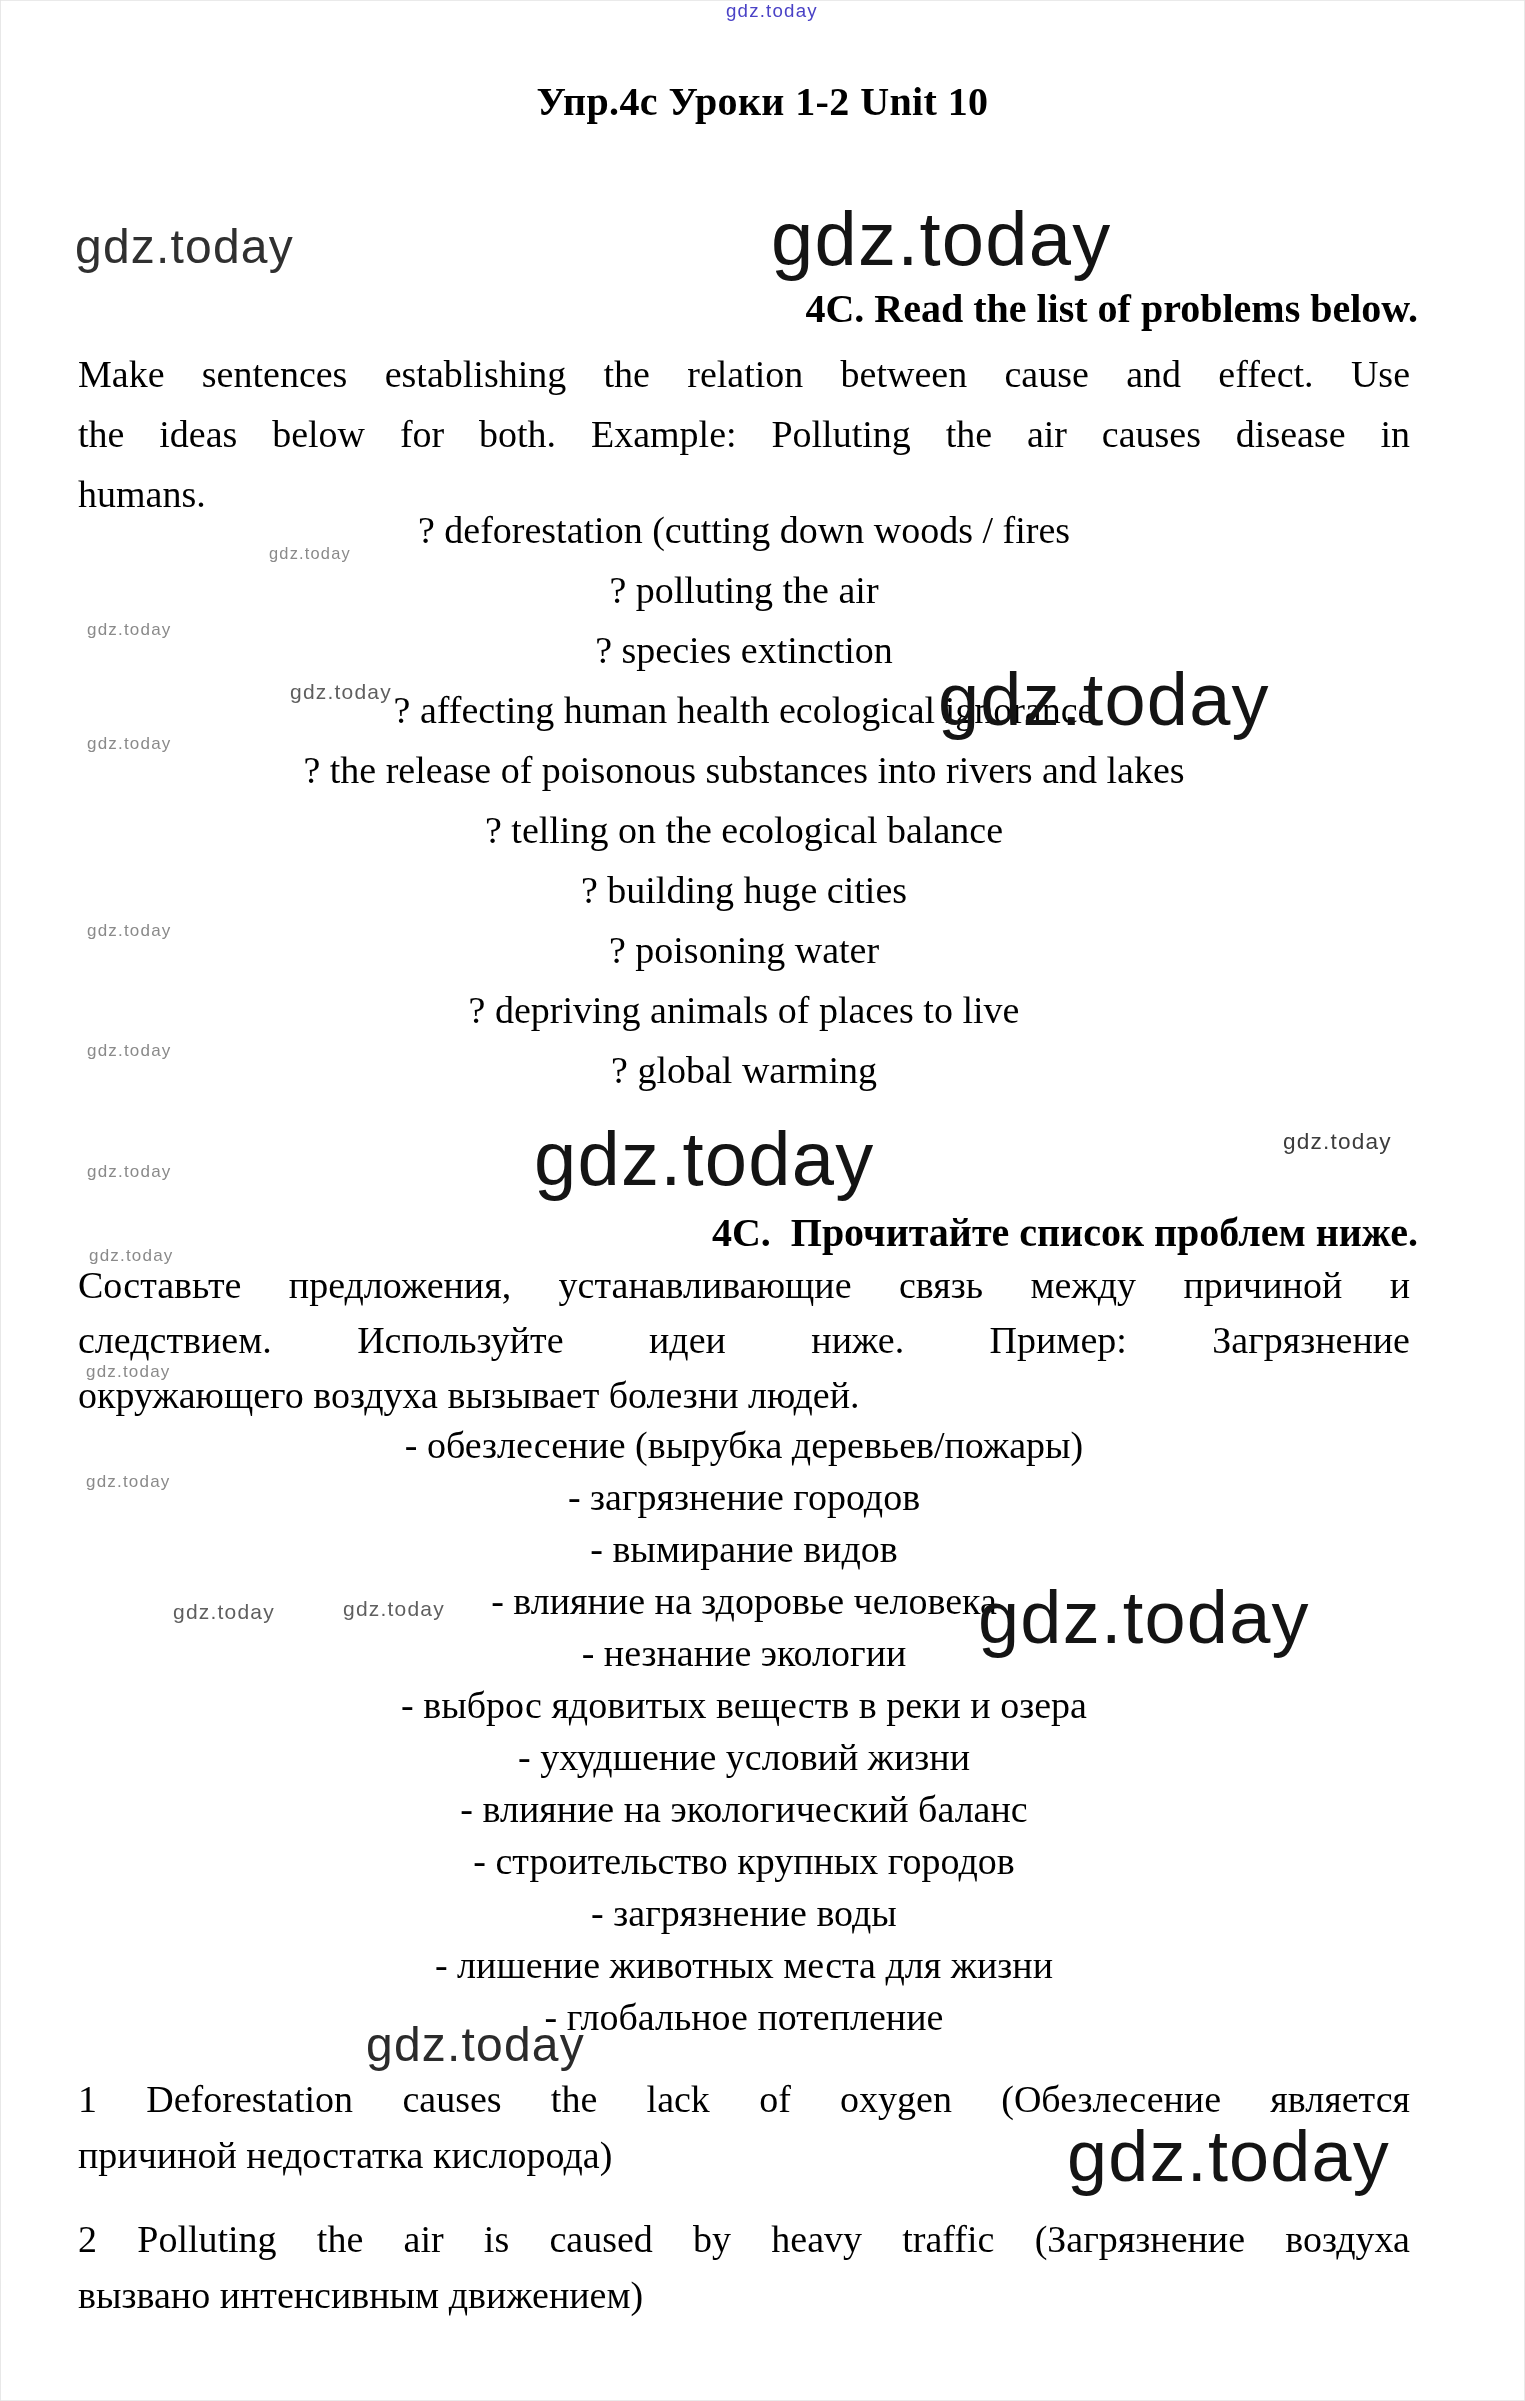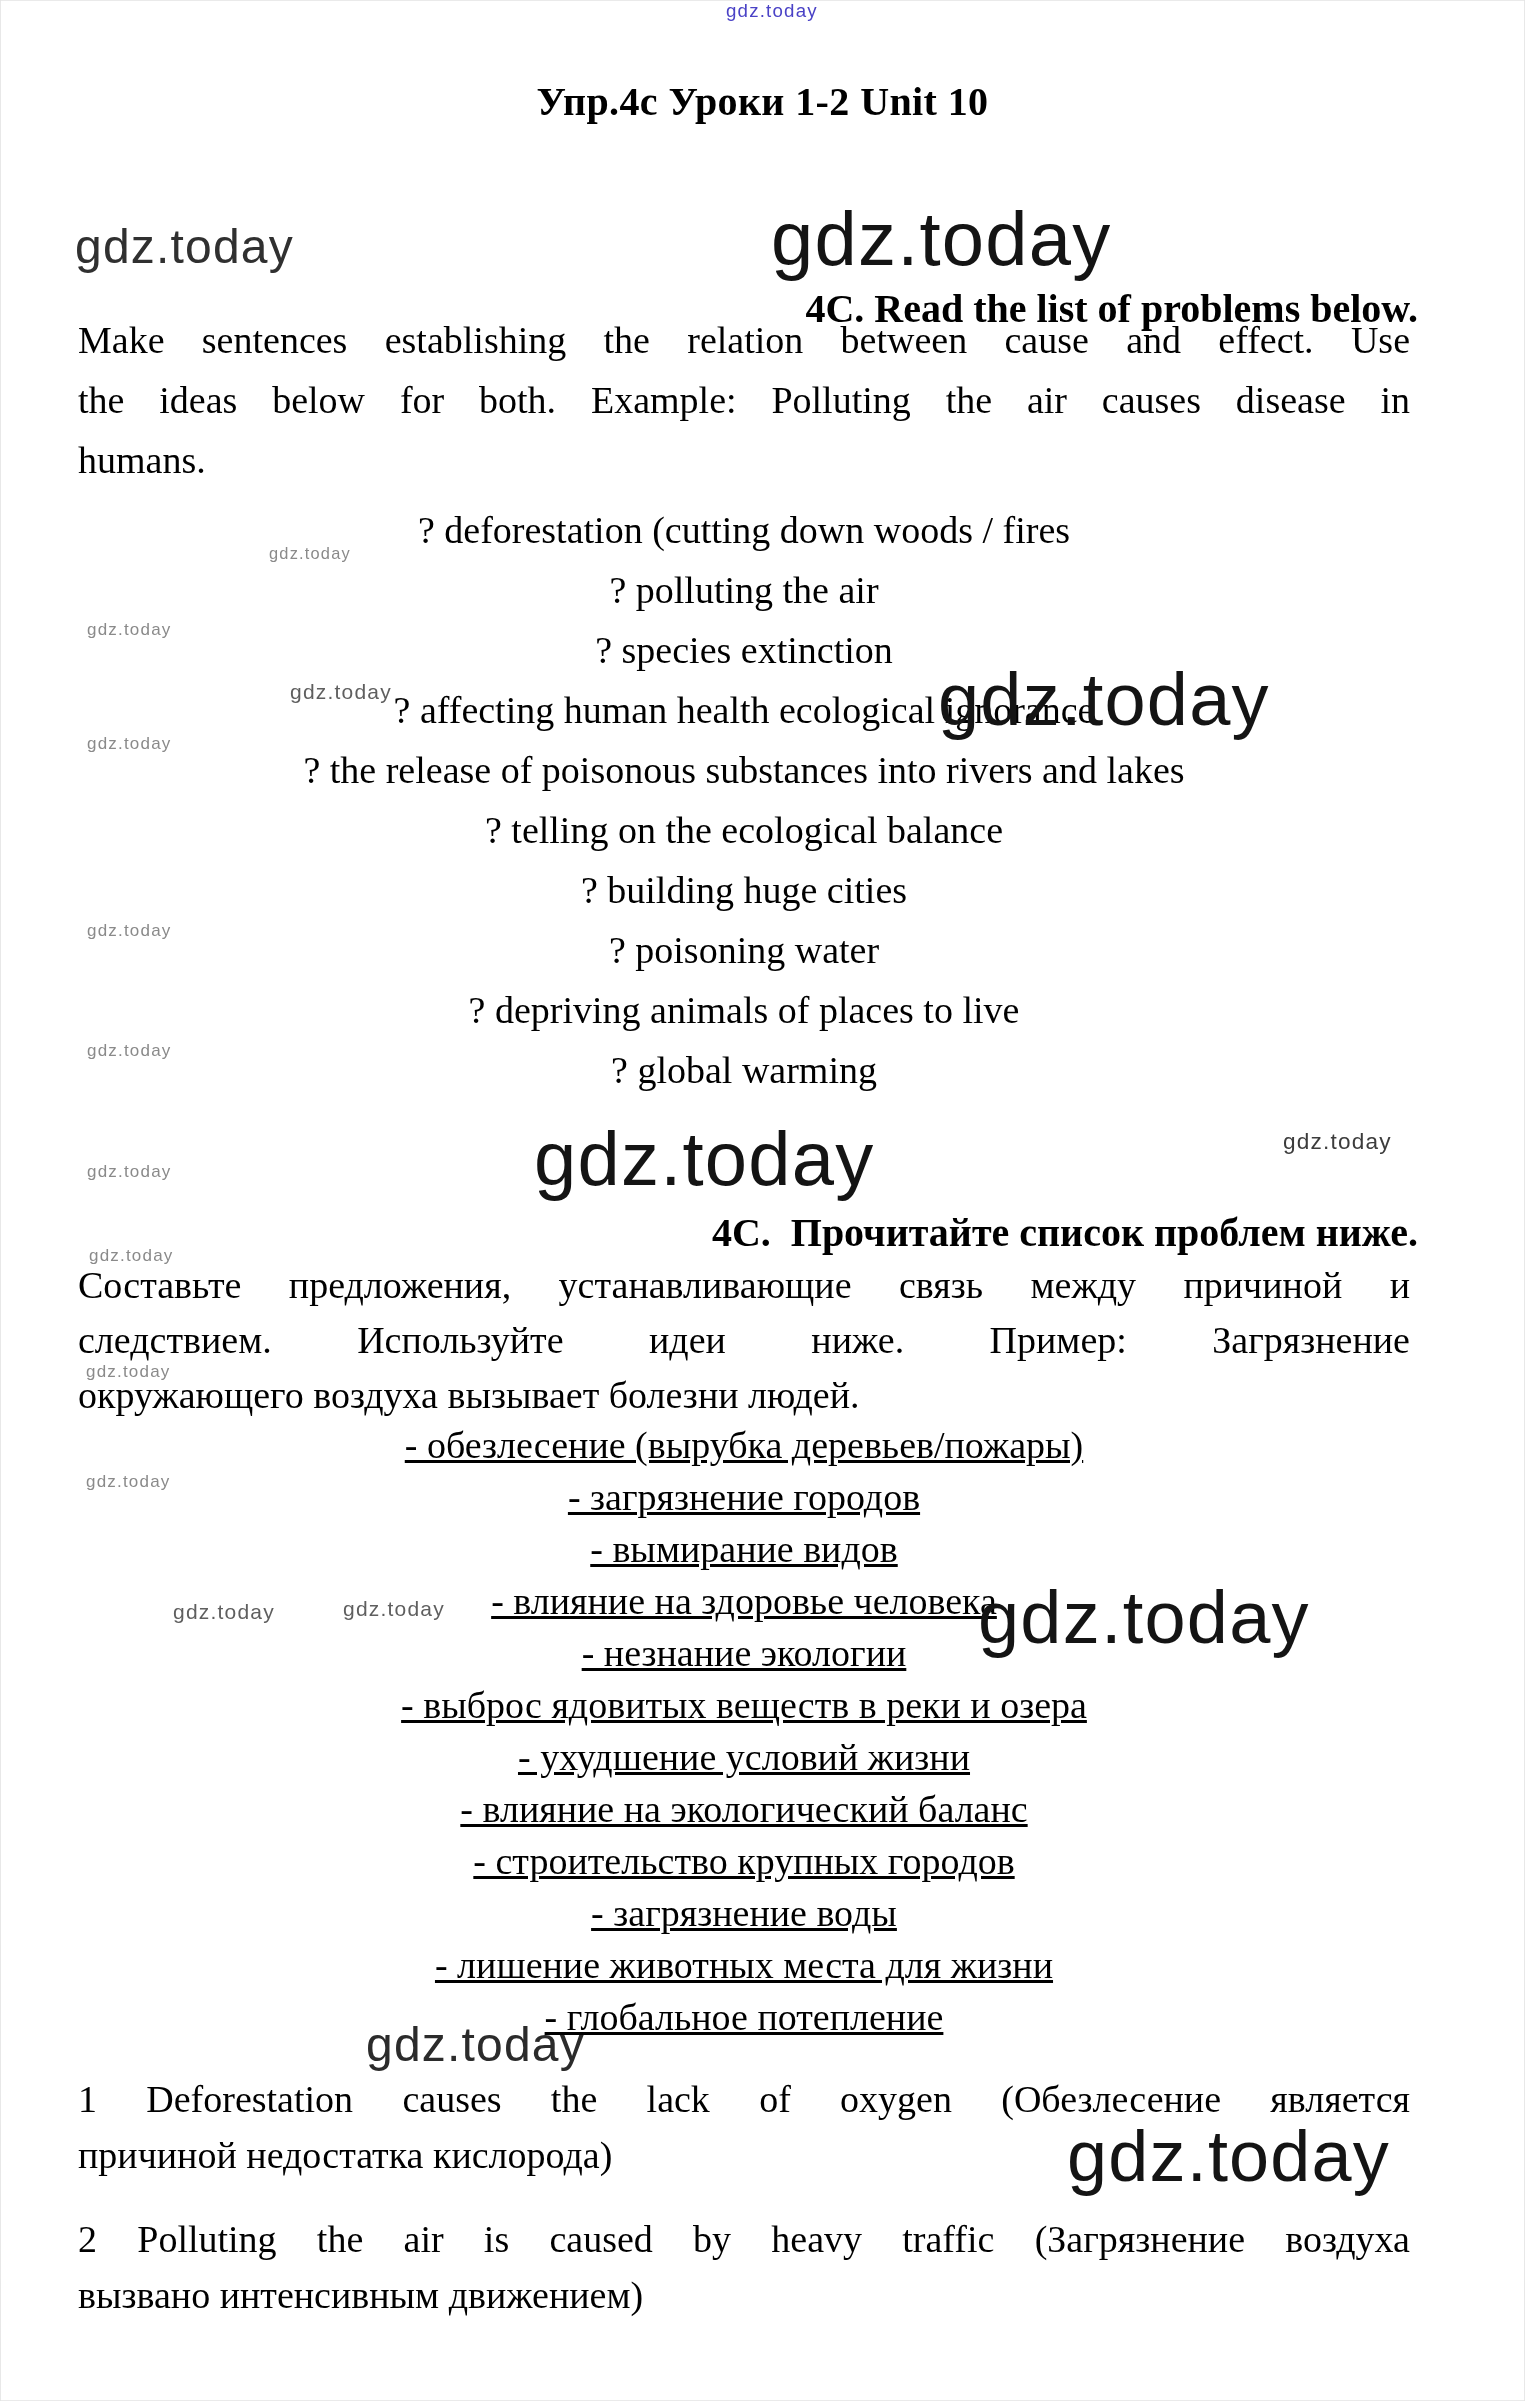--- a/index.html
+++ b/index.html
@@ -46,21 +46,21 @@
     line-height: 44px;
     text-align: right;
   }
   #en-heading   { top: 279px; }
   #ru-heading   { top: 1203px; }
 
   .para .line, .answer .line {
     font-size: 38px;
     line-height: 60px;
   }
-  #en-para { top: 310px; }
+  #en-para { top: 344px; }
 
   #ru-para .line { line-height: 55px; }
   #ru-para { top: 1258px; }
 
   .just {
     text-align: justify;
     text-align-last: justify;
   }
 
   ul.plist {
@@ -68,21 +68,21 @@
     margin: 0;
     padding: 0;
     text-align: center;
   }
   ul.plist li {
     font-size: 38px;
   }
   #en-list { top: 500px; }
   #en-list li { line-height: 60px; }
   #ru-list { top: 1419px; }
-  #ru-list li { line-height: 52px; text-decoration: underline; }
+  #ru-list li { line-height: 52px; }
 
   .answer .line { line-height: 56px; }
   #answer-1 { top: 2071px; }
   #answer-2 { top: 2211px; }
 
   
   .wm {
     position: absolute;
     font-family: "Liberation Sans", sans-serif;
     font-weight: 300;

